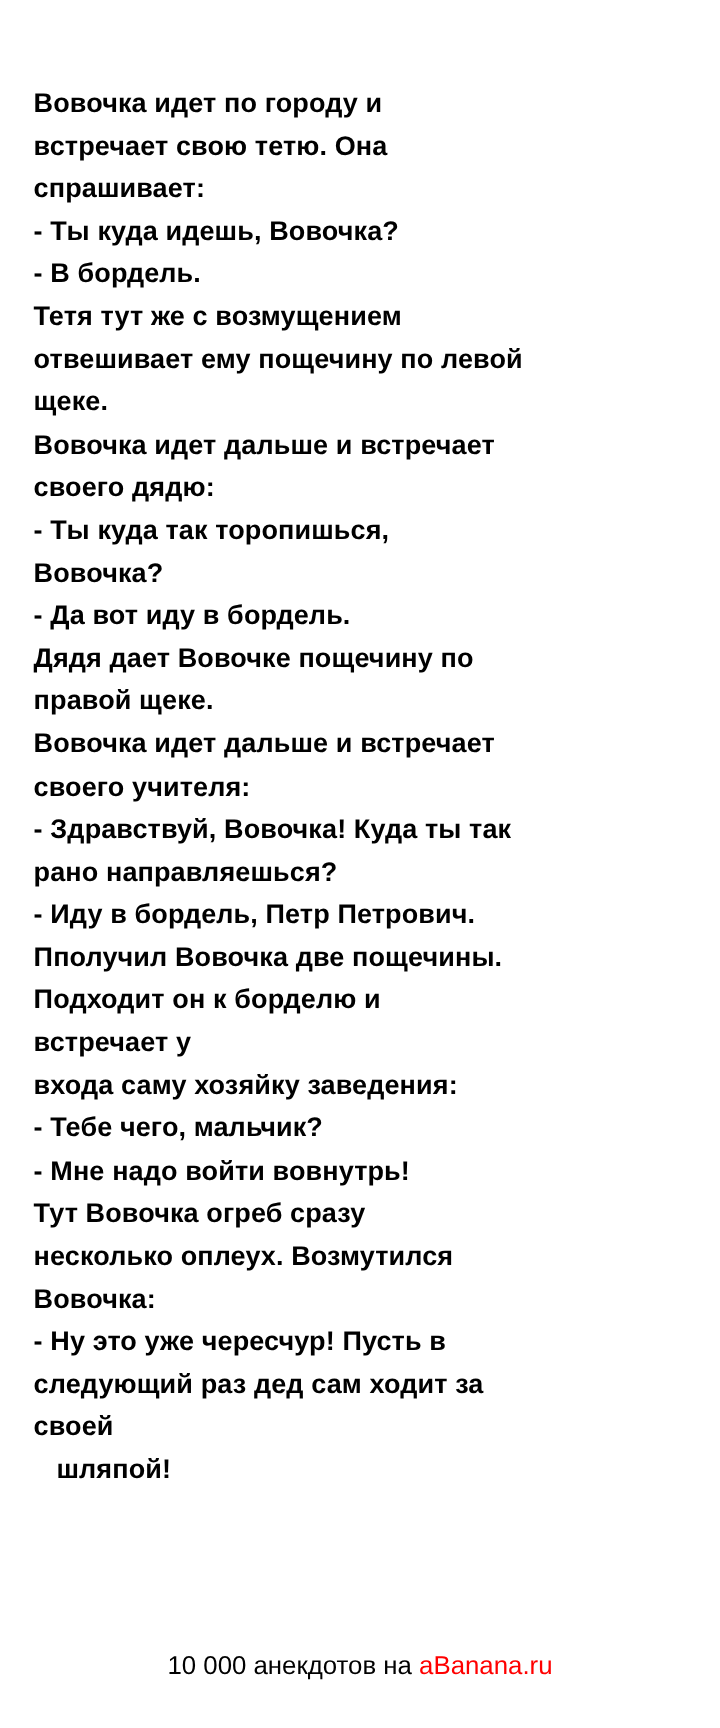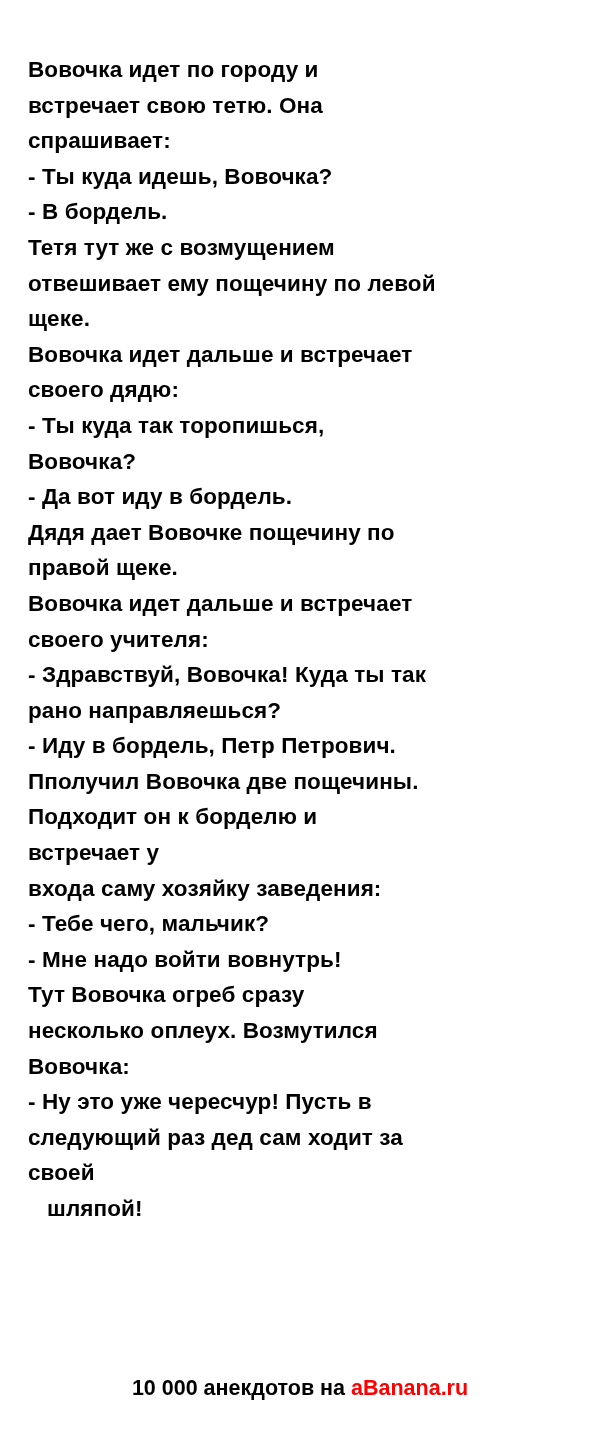--- a/index.html
+++ b/index.html
@@ -12,42 +12,42 @@
     height: 1440px;
     font-family: "Liberation Sans", sans-serif;
     color: #000000;
     position: relative;
     overflow: hidden;
   }
   .page {
     box-sizing: border-box;
     width: 600px;
     height: 1440px;
-    padding: 52px 28px 0 28px;
+    padding: 68px 28px 0 28px;
     position: relative;
   }
   .joke-body {
     font-size: 22.5px;
     font-weight: bold;
     line-height: 35.6px;
     letter-spacing: 0.1px;
     white-space: pre-wrap;
     word-wrap: break-word;
   }
   .joke-line {
     display: block;
   }
   .footer {
     position: absolute;
     left: 0;
     right: 0;
     bottom: 38px;
     text-align: center;
     font-size: 21.5px;
-    font-weight: bold;
+    font-weight: normal;
     line-height: 28px;
   }
   .footer-text {
     color: #000000;
   }
   .brand-link {
     text-decoration: none;
     color: #ff0000;
   }
 </style>

